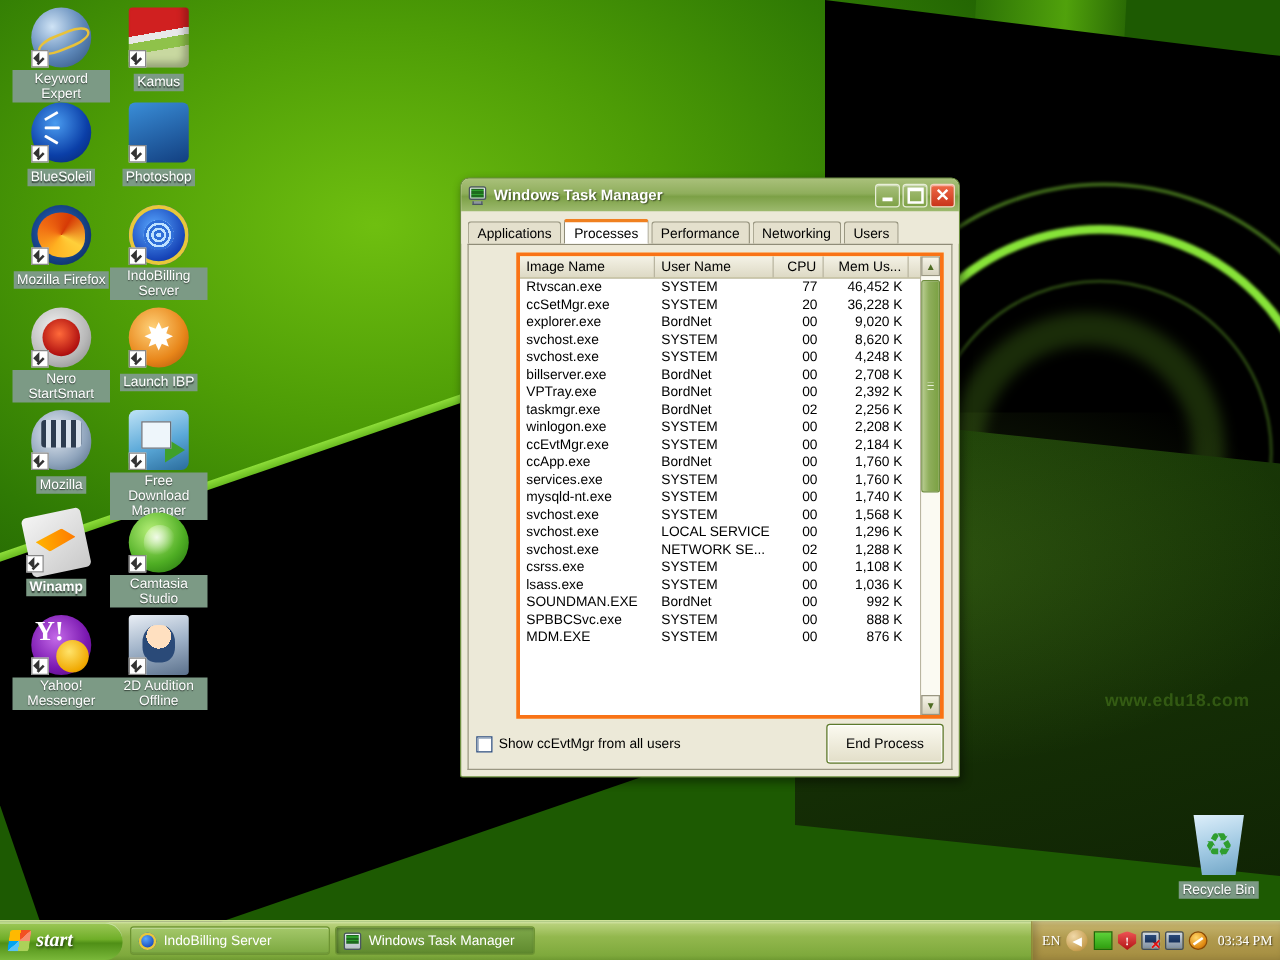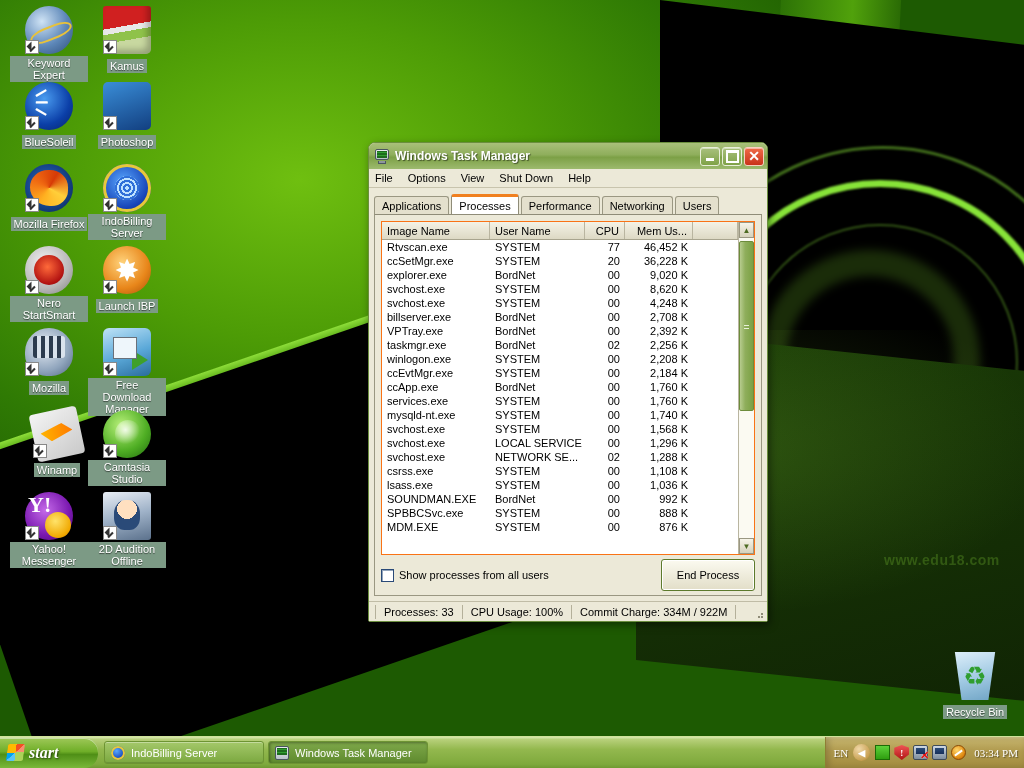--- a/index.html
+++ b/index.html
@@ -234,21 +234,21 @@
     border-top: 3px solid #f08020; position: relative; z-index: 2;
   }
   .tm-panel {
     margin: 0 5px 5px; flex: 1;
     background: #ece9d8; border: 1px solid #9a9782; border-top-color: #8f8c78;
     display: flex; flex-direction: column; padding: 6px;
   }
 
   .tm-listwrap {
     flex: 1; display: flex; background: #fef9c3;
-    border: 1px solid #f97316; position: relative; overflow: hidden;
+    border: 3px solid #f97316; position: relative; overflow: hidden; margin-left: 32px;
   }
   .tm-listcol { flex: 1; display: flex; flex-direction: column; min-width: 0; }
   .tm-head { display: flex; height: 18px; flex: 0 0 18px;
     background: linear-gradient(180deg,#f4f2e6,#ddd9c4); border-bottom: 1px solid #a8a48e; }
   .tm-head div {
     font-size: 11px; color: #000; display: flex; align-items: center;
     padding: 0 5px; border-right: 1px solid #b9b5a0; overflow: hidden; white-space: nowrap;
   }
   .c-img { width: 108px; flex: 0 0 108px; }
   .c-usr { width: 95px; flex: 0 0 95px; }
@@ -460,21 +460,21 @@
           <div class="shortcut-arrow"></div>
         </div><span class="lbl">Launch IBP</span></div>
       <div class="dicon" style="left: 10px; top: 328px;"><div class="glyph">
           <div class="ic ic-smp"></div>
           <div class="shortcut-arrow"></div>
         </div><span class="lbl">Mozilla</span></div>
       <div class="dicon" style="left: 88px; top: 328px;"><div class="glyph">
           <div class="ic ic-fdm"></div>
           <div class="shortcut-arrow"></div>
         </div><span class="lbl">Free Download Manager</span></div>
-      <div class="dicon" style="left: 18px; top: 410px;"><div class="glyph">
+      <div class="dicon" style="left: 6px; top: 410px; font-weight: bold;"><div class="glyph">
           <div class="ic ic-winamp"></div>
           <div class="shortcut-arrow"></div>
         </div><span class="lbl">Winamp</span></div>
       <div class="dicon" style="left: 88px; top: 410px;"><div class="glyph">
           <div class="ic ic-cam"></div>
           <div class="shortcut-arrow"></div>
         </div><span class="lbl">Camtasia Studio</span></div>
       <div class="dicon" style="left: 10px; top: 492px;"><div class="glyph">
           <div class="ic ic-yahoo"></div>
           <div class="shortcut-arrow"></div>
@@ -497,27 +497,20 @@
         <div class="tm-ico-base"></div>
     </div>
     <div class="tm-name">Windows Task Manager</div>
     <div class="tm-btns">
       <div class="tm-btn min"></div>
       <div class="tm-btn max"></div>
       <div class="tm-btn close">✕</div>
     </div>
   </div>
 
-  <div class="tm-menu" id="menu-bar">
-      <span>File</span>
-      <span>Options</span>
-      <span>View</span>
-      <span>Shut Down</span>
-      <span>Help</span>
-    </div>
 
   <div class="tm-tabsarea">
     <div class="tm-tabs" id="tab-strip">
         <div class="tm-tab">Applications</div>
         <div class="tm-tab active">Processes</div>
         <div class="tm-tab">Performance</div>
         <div class="tm-tab">Networking</div>
         <div class="tm-tab">Users</div>
       </div>
   </div>
@@ -688,32 +681,26 @@
         <div class="sc-track">
           <div class="sc-thumb"></div>
         </div>
         <div class="sc-arrow">▼</div>
       </div>
     </div>
 
     <div class="tm-bottomrow">
       <div class="tm-check">
         <div class="box"></div>
-        <div class="lbl">Show processes from all users</div>
+        <div class="lbl">Show ccEvtMgr from all users</div>
       </div>
       <div class="tm-endbtn">End Process</div>
     </div>
   </div>
 
-  <div class="tm-status">
-    <div class="seg">Processes: 33</div>
-    <div class="seg">CPU Usage: 100%</div>
-    <div class="seg">Commit Charge: 334M / 922M</div>
-    <div class="grip"></div>
-  </div>
 </div>
 
 <div id="taskbar">
   <div id="startbtn">
     <div class="flag"></div>
     <div class="txt">start</div>
   </div>
   <div id="task-buttons" style="display: flex; align-items: center;">
       <div class="tb-task">
         <span class="tb-ico tb-ico-indo"></span>

